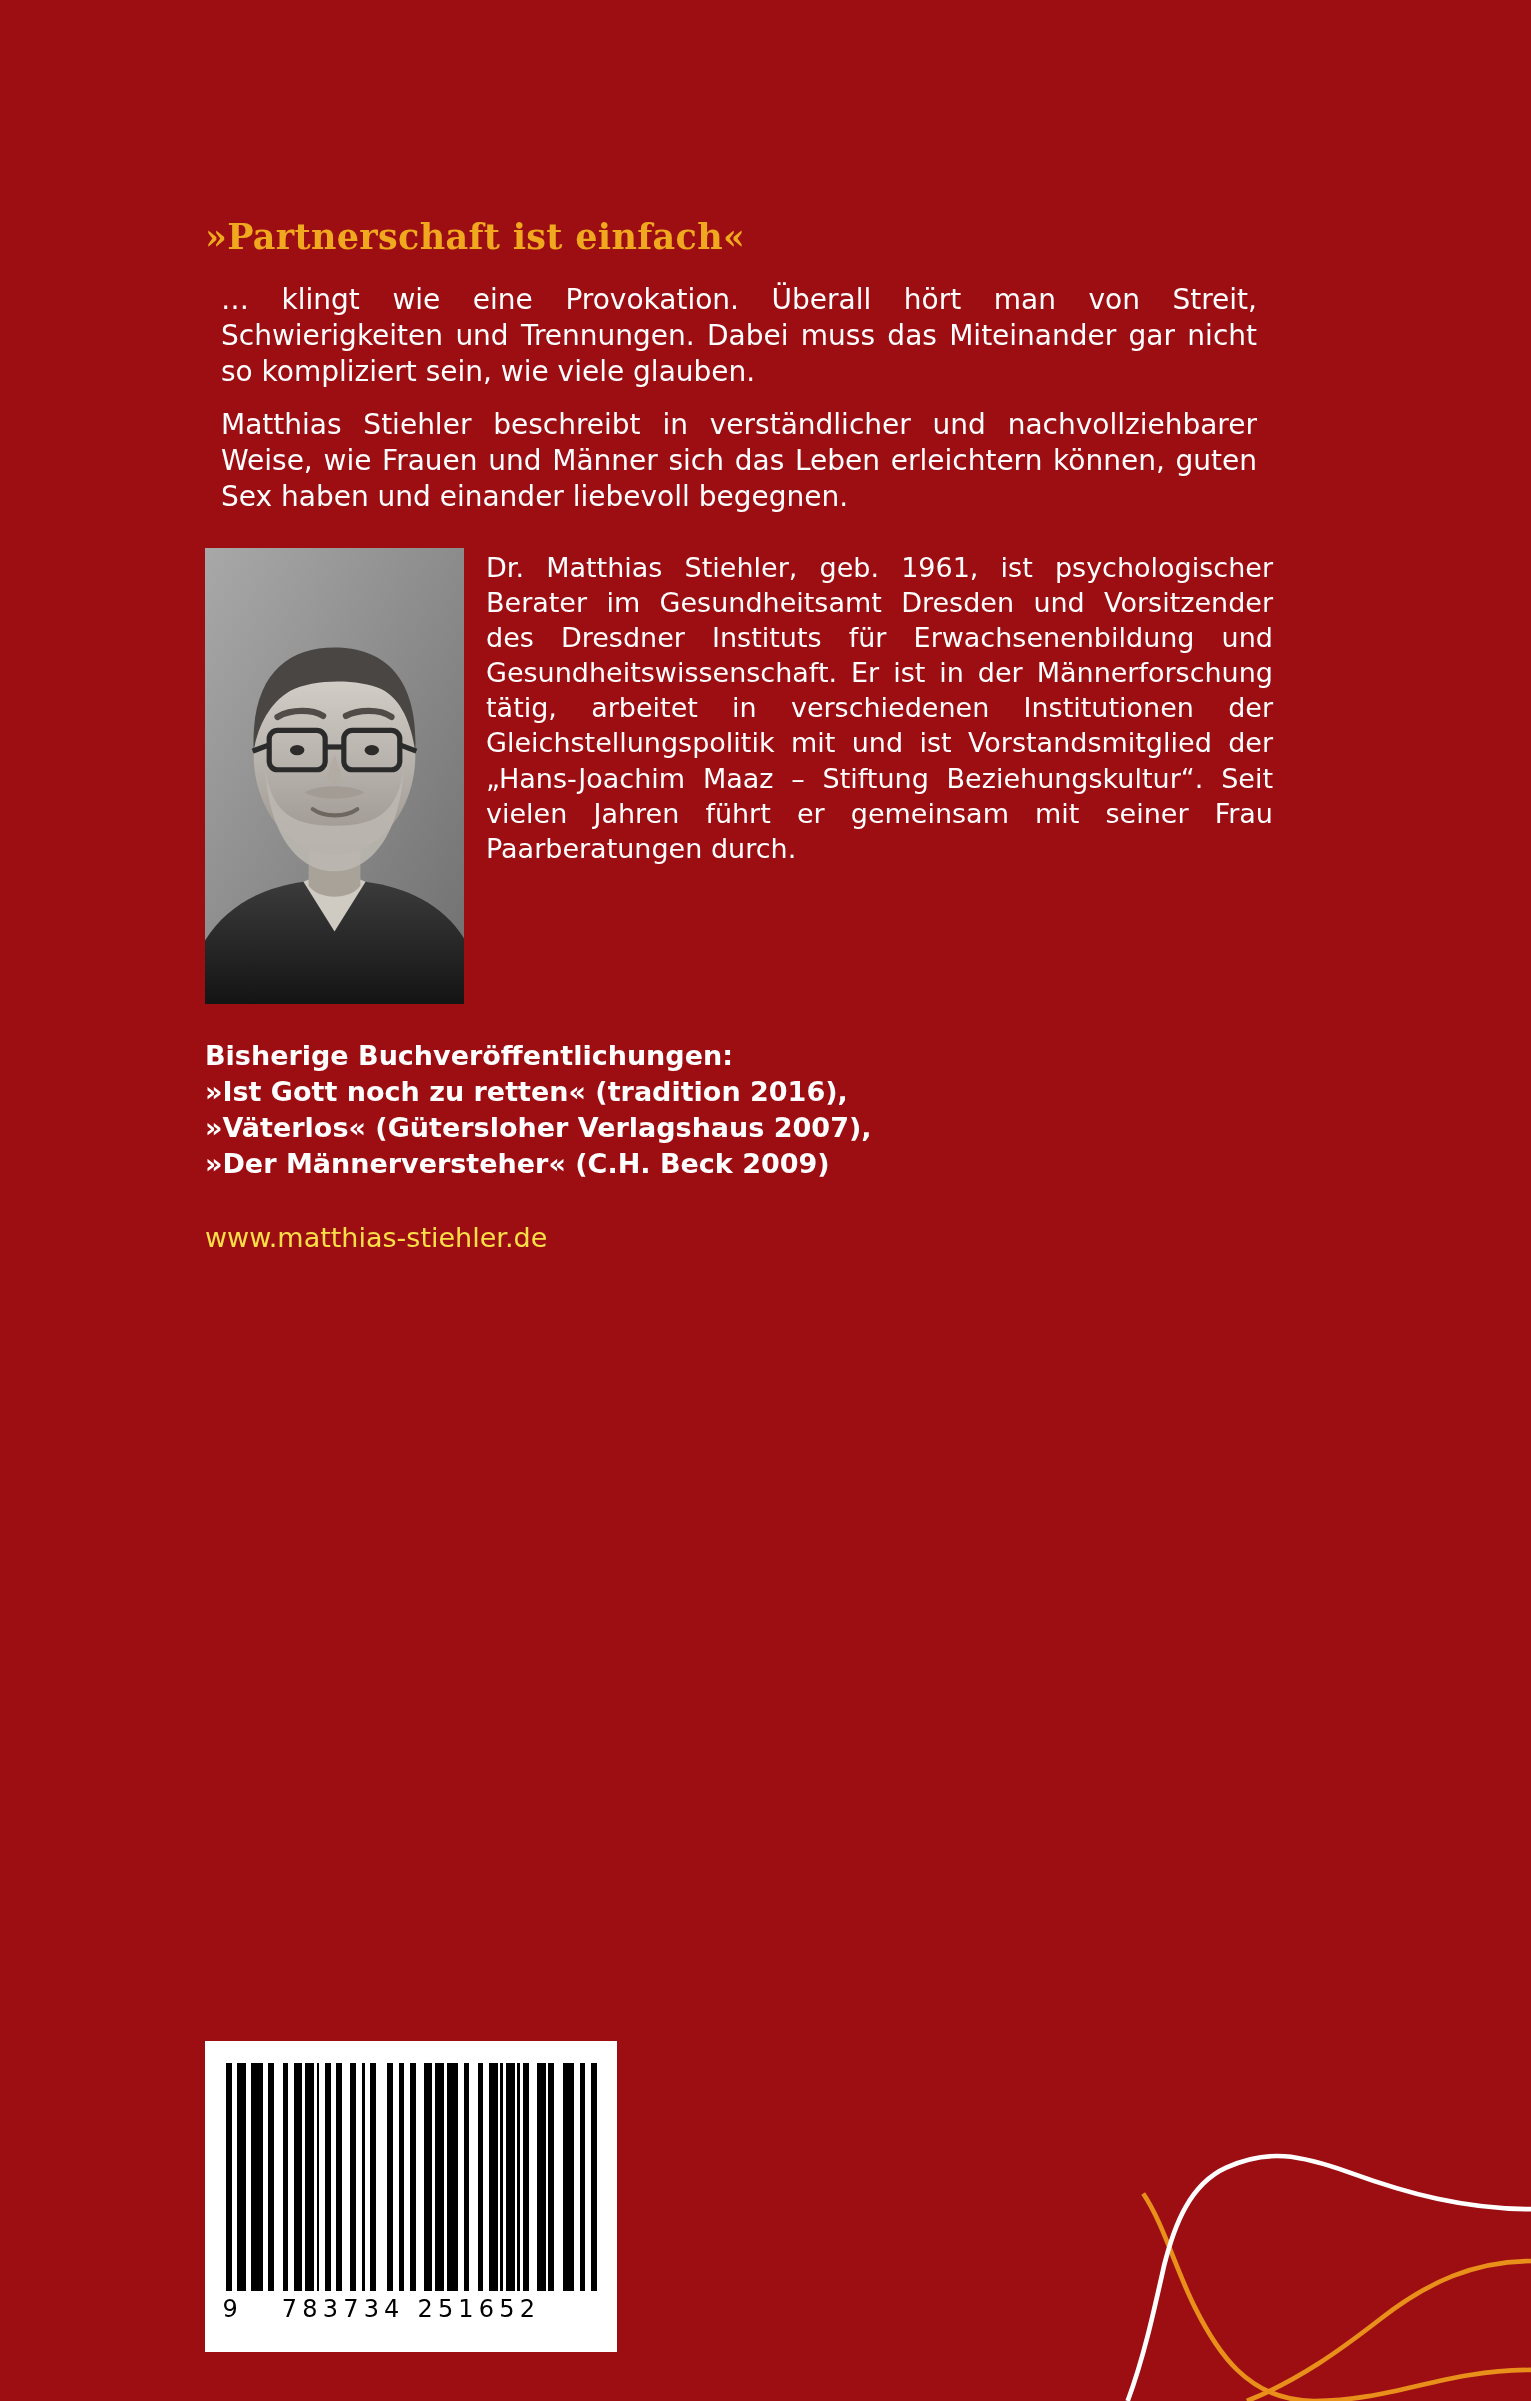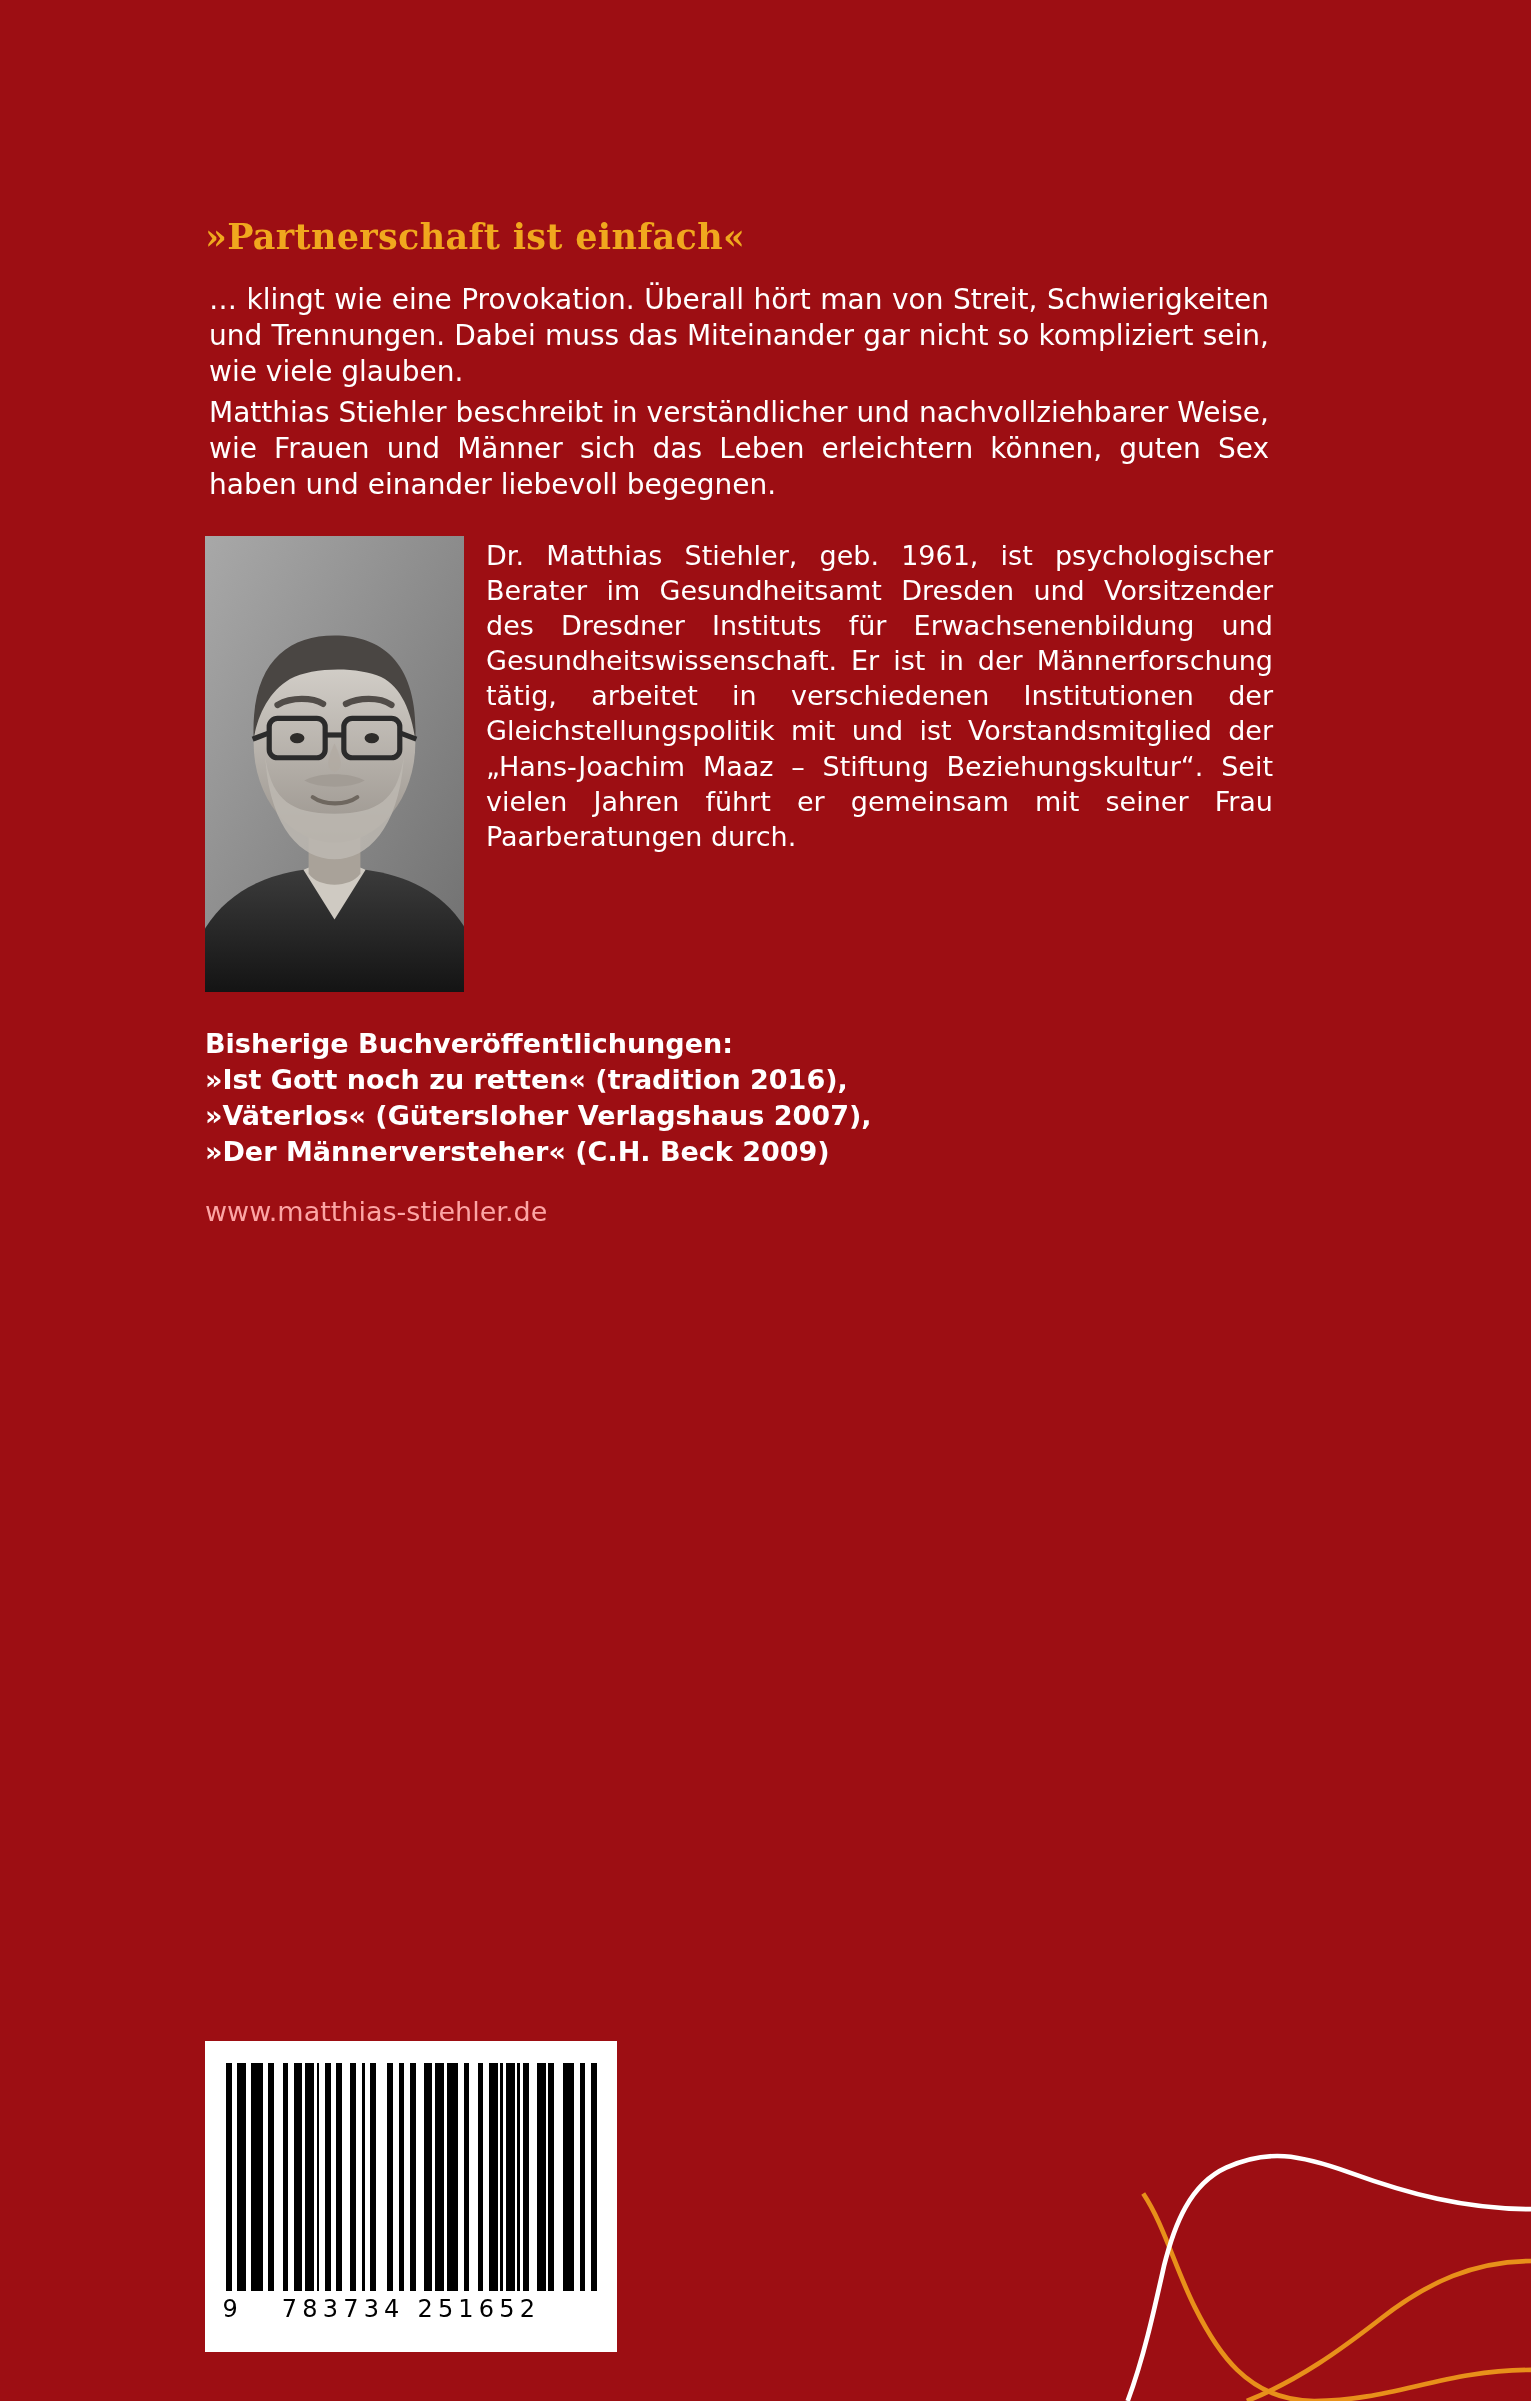--- a/index.html
+++ b/index.html
@@ -39,21 +39,21 @@
   }
 
   .blurb {
     color: #ffffff;
     font-size: 28px;
     line-height: 1.30;
     text-align: justify;
     margin: 0;
   }
   .blurb p {
-    margin: 4px;
+    margin: 16px;
   }
 
   .author-block {
     margin-top: 32px;
     display: flex;
     align-items: flex-start;
   }
 
   .portrait {
     width: 259px;
@@ -85,22 +85,22 @@
     color: #ffffff;
     font-size: 27px;
     line-height: 1.34;
     font-weight: bold;
   }
   .pubs div {
     white-space: nowrap;
   }
 
   .website {
-    margin-top: 25px;
-    color: #fca5a5;
+    margin-top: 39px;
+    color: #fde047;
     font-size: 27px;
   }
 
   
   .barcode-box {
     position: absolute;
     left: 205px;
     top: 2041px;
     width: 412px;
     height: 311px;

